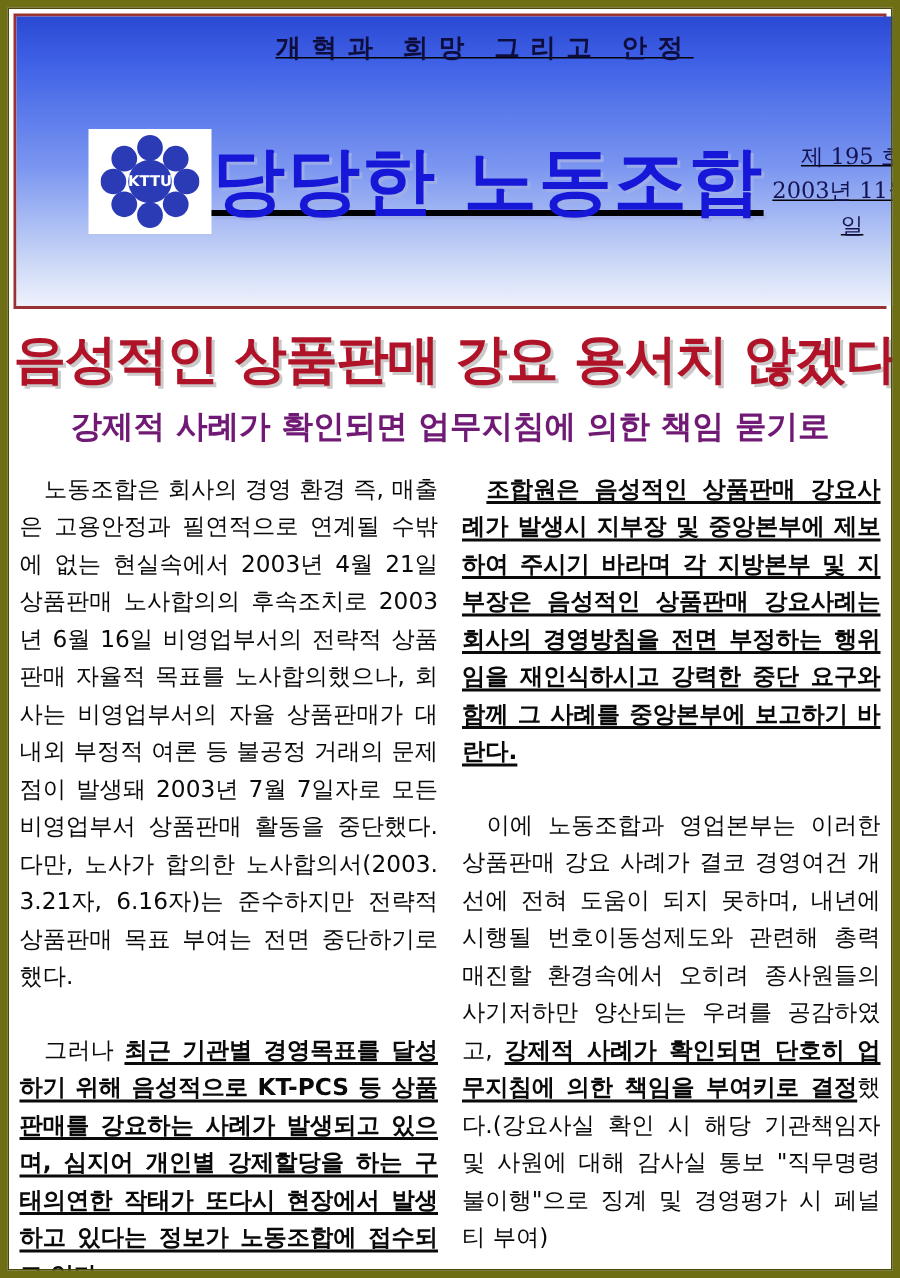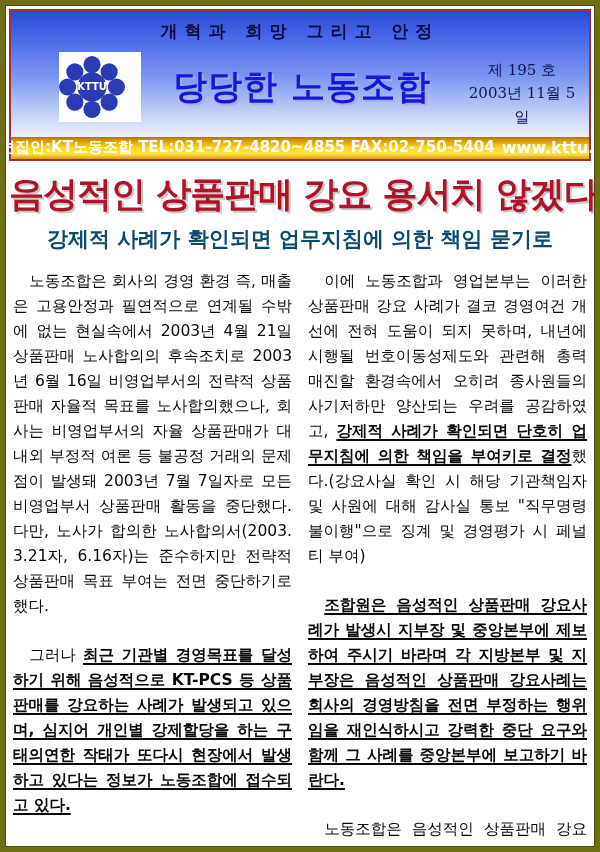--- a/index.html
+++ b/index.html
@@ -11,22 +11,22 @@
     border:5px solid #6e6e14;
     outline:1px solid #4a4a08; outline-offset:-6px;
     background:#ffffff;
     padding:4px 4px 0 4px;
     overflow:hidden;
   }
 
   
   .header-box {
     border:2px solid #993333;
-    height:152px;
-    display:flex; flex-direction:column;
+    height:197px;
+    display:flex; flex-direction:row;text-decoration:underline;
   }
   .header-blue {
     flex:1;
     background:linear-gradient(180deg,#2b49d4 0%,#3f61e6 16%,#7b96f0 52%,#c9d6f6 84%,#eef2fc 100%);
     display:flex; flex-direction:column;
   }
   .slogan {
     text-align:center;
     padding-top:9px;
     font-size:17px;
@@ -35,27 +35,27 @@
     color:#0e0e3e;
   }
   .header-main {
     flex:1;
     display:flex; align-items:center;
     padding:2px 8px 8px 48px;
   }
   .logo-box {
     width:82px; height:70px;
     background:#ffffff;
-    display:flex; align-items:center; justify-content:flex-start;
+    display:flex; align-items:center; justify-content:center;
     flex-shrink:0;
   }
   .masthead-title {
     flex:1;
     text-align:center;
-    font-size:34px;
+    font-size:49px;
     font-weight:800;
     color:#1717d8;
     letter-spacing:1px;
     text-shadow:2px 2px 0 rgba(160,175,230,.85);
     white-space:nowrap;
   }
   .issue-info {
     width:118px; flex-shrink:0;
     text-align:center;
     font-family:"DejaVu Serif", serif;
@@ -81,21 +81,21 @@
     font-size:35px;
     font-weight:800;
     color:#b01228;
     letter-spacing:-1px;
     text-shadow:2px 2px 0 #c9c9c9;
     white-space:nowrap;
   }
   .headline-sub {
     font-size:21px;
     font-weight:800;
-    color:#0c4a6e;
+    color:#701a75;
     margin-top:7px;
     white-space:nowrap;
     text-align:center;
   }
 
   
   .body-cols {
     display:flex; gap:16px;
     padding:14px 4px 0 4px;
   }
@@ -159,20 +159,20 @@
   </div>
 
   <div class="body-cols">
 
     <div class="col">
       <p>노동조합은 회사의 경영 환경 즉, 매출은 고용안정과 필연적으로 연계될 수밖에 없는 현실속에서 2003년 4월 21일 상품판매 노사합의의 후속조치로 2003년 6월 16일 비영업부서의 전략적 상품판매 자율적 목표를 노사합의했으나, 회사는 비영업부서의 자율 상품판매가 대내외 부정적 여론 등 불공정 거래의 문제점이 발생돼 2003년 7월 7일자로 모든 비영업부서 상품판매 활동을 중단했다. 다만, 노사가 합의한 노사합의서(2003.3.21자, 6.16자)는 준수하지만 전략적 상품판매 목표 부여는 전면 중단하기로 했다.</p>
       <p><span>그러나 </span><span class="emph">최근 기관별 경영목표를 달성하기 위해 음성적으로 KT-PCS 등 상품판매를 강요하는 사례가 발생되고 있으며, 심지어 개인별 강제할당을 하는 구태의연한 작태가 또다시 현장에서 발생하고 있다는 정보가 노동조합에 접수되고 있다.</span></p>
     </div>
 
     <div class="col">
+      <p><span class="emph">조합원은 음성적인 상품판매 강요사례가 발생시 지부장 및 중앙본부에 제보하여 주시기 바라며 각 지방본부 및 지부장은 음성적인 상품판매 강요사례는 회사의 경영방침을 전면 부정하는 행위임을 재인식하시고 강력한 중단 요구와 함께 그 사례를 중앙본부에 보고하기 바란다.</span></p>
       <p><span>이에 노동조합과 영업본부는 이러한 상품판매 강요 사례가 결코 경영여건 개선에 전혀 도움이 되지 못하며, 내년에 시행될 번호이동성제도와 관련해 총력 매진할 환경속에서 오히려 종사원들의 사기저하만 양산되는 우려를 공감하였고, </span><span class="emph">강제적 사례가 확인되면 단호히 업무지침에 의한 책임을 부여키로 결정</span><span>했다.(강요사실 확인 시 해당 기관책임자 및 사원에 대해 감사실 통보 "직무명령 불이행"으로 징계 및 경영평가 시 페널티 부여)</span></p>
-      <p><span class="emph">조합원은 음성적인 상품판매 강요사례가 발생시 지부장 및 중앙본부에 제보하여 주시기 바라며 각 지방본부 및 지부장은 음성적인 상품판매 강요사례는 회사의 경영방침을 전면 부정하는 행위임을 재인식하시고 강력한 중단 요구와 함께 그 사례를 중앙본부에 보고하기 바란다.</span></p>
       <p>노동조합은 음성적인 상품판매 강요사례가 접수시 일벌백계 차원의 조치를 반드시 취할 것이다.</p>
 
     </div>
 
   </div>
 </div>
 
 </body></html>

